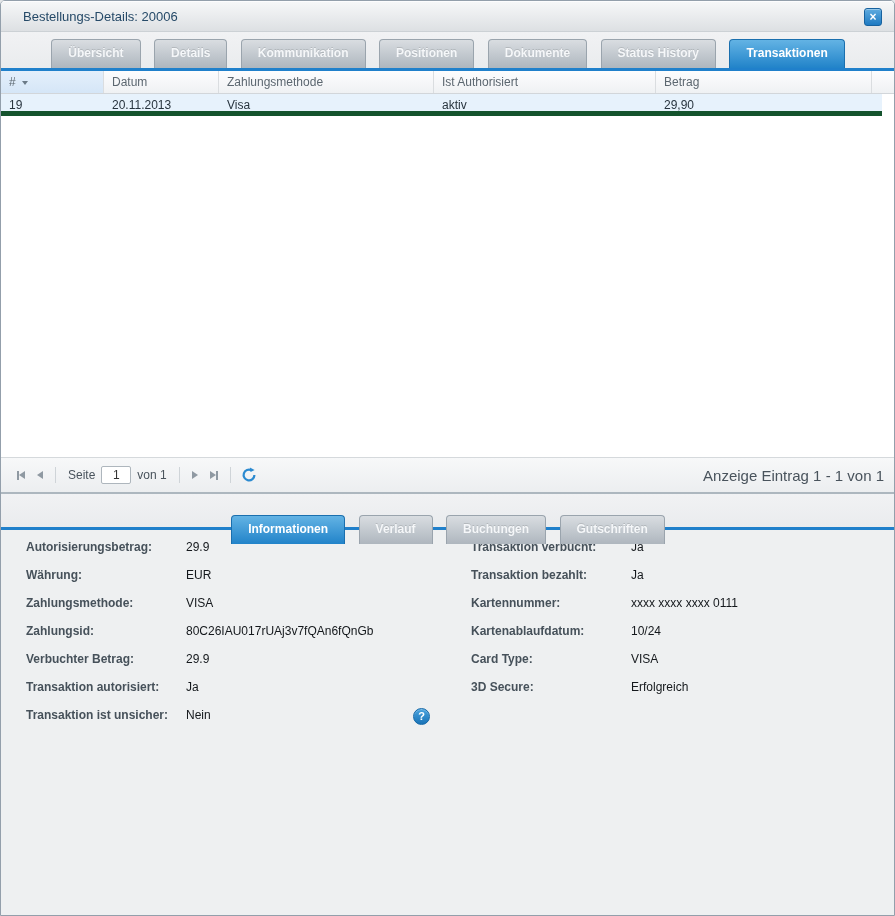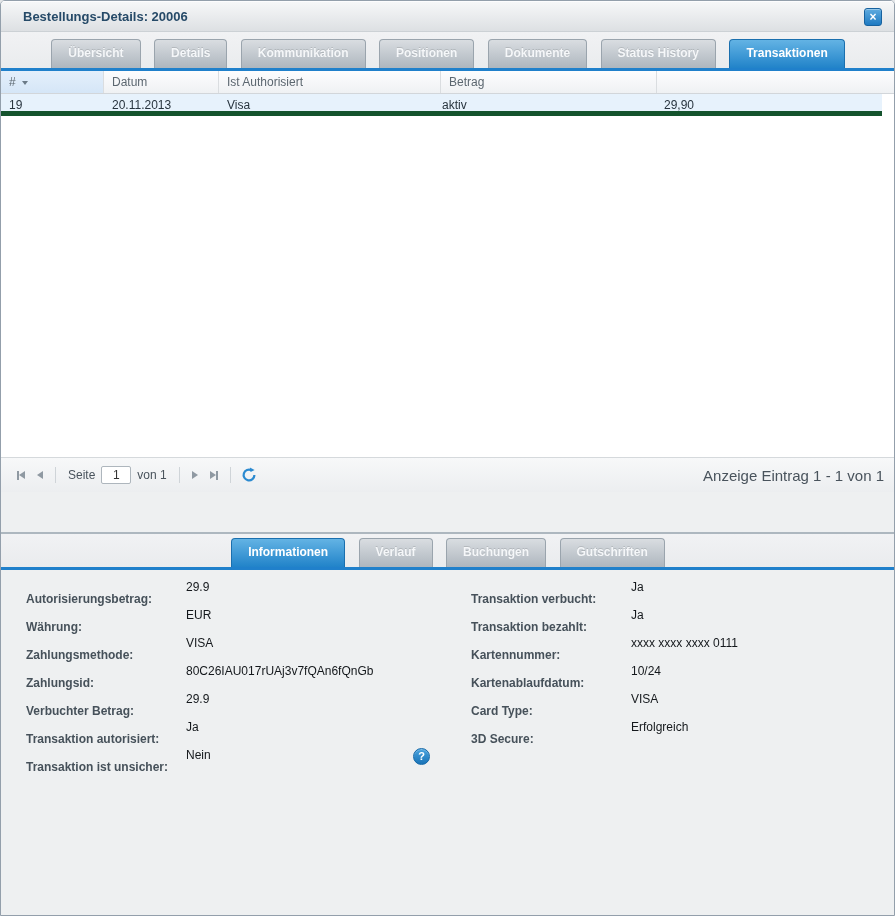--- a/index.html
+++ b/index.html
@@ -15,37 +15,37 @@
 
   
   .titlebar {
     height:31px; flex:0 0 31px; position:relative;
     background:linear-gradient(#f7f8f9,#dde0e3);
     border-bottom:1px solid #ccd1d5;
     box-shadow: inset 0 1px 0 #fdfdfe;
   }
   .titlebar .title {
     position:absolute; left:22px; top:0; line-height:31px;
-    font-size:13px; font-weight:bold; color:#264a68;
+    font-size:13px; font-weight:normal; color:#264a68;
   }
   .close-btn {
     position:absolute; right:12px; top:7px; width:18px; height:18px;
     border-radius:3px; border:1px solid #17629f;
     background:linear-gradient(#5fabdf,#1e7ac2);
     color:#fff; font-size:12px; font-weight:bold; text-align:center; line-height:16px;
     cursor:pointer; box-shadow: inset 0 1px 0 rgba(255,255,255,.35);
   }
 
   
   .tabstrip {
     position:relative; background:linear-gradient(#f1f2f4,#e9ebed);
     padding:7px 0 0 10px; white-space:nowrap;text-align:center;
   }
   .tabstrip-1 { height:39px; flex:0 0 39px; }
-  .tabstrip-2 { height:38px; flex:0 0 38px; border-top:2px solid #adb7bf; padding-top:4px;margin-top:40px; }
+  .tabstrip-2 { height:38px; flex:0 0 38px; border-top:2px solid #adb7bf; padding-top:21px; }
   .blue-line { position:absolute; left:0; right:0; bottom:0; height:3px; background:#2080cb; }
   .tab {
     display:inline-block; height:29px; line-height:27px; padding:0 16px;
     margin-right:9px; border-radius:4px 4px 0 0;
     font-size:12px; font-weight:bold; cursor:pointer;
     position:relative; z-index:1; vertical-align:bottom;
   }
   .tab.gray {
     background:linear-gradient(#d9dde1,#aeb6be);
     border:1px solid #9aa4ad; border-bottom:none;
@@ -97,21 +97,21 @@
   }
   .refresh-btn { display:flex; align-items:center; padding:0 4px; cursor:pointer; }
   .pg-display { margin-left:auto; color:#49535c; font-size:15px; }
 
   
   .detail-panel { flex:1; background:#eef0f1; position:relative; padding-top:3px; }
   .detail-cols { display:flex; }
   .dcol-left { width:447px; padding-left:25px; }
   .dcol-right { flex:1; padding-left:23px; }
   .drow { display:flex; height:28px; line-height:28px; }
-  .dlabel { width:160px; font-size:12px; font-weight:bold; color:#46515a;margin-top:12px; }
+  .dlabel { width:160px; font-size:12px; font-weight:bold; color:#46515a; }
   .dvalue { font-size:12px; color:#14181c; }
   .help-icon {
     position:absolute; left:412px; top:178px; width:17px; height:17px;
     border-radius:50%; border:1px solid #1468a8;
     background:linear-gradient(#49a3de,#1a74b8);
     color:#fff; font-size:11px; font-weight:bold; text-align:center; line-height:15px;
     cursor:pointer; box-shadow: inset 0 1px 0 rgba(255,255,255,.3);
   }
 </style>
 </head>
@@ -134,20 +134,21 @@
     <div class="tab active">Transaktionen</div>
     <div class="blue-line"></div>
   </div>
 
   <div class="grid-section">
     <div class="grid-header">
       <div class="hcell sorted c0">
         <span>#</span><span class="sort-arrow"></span>
       </div>
       <div class="hcell c1">Datum</div>
+      <div class="hcell c2">Zahlungsmethode</div>
       <div class="hcell c3">Ist Authorisiert</div>
       <div class="hcell c4">Betrag</div>
       <div class="hcell hfill"></div>
     </div>
     <div class="grid-row">
       <div class="cell c0">19</div>
       <div class="cell c1">20.11.2013 11:06:11</div>
       <div class="cell c2">Visa</div>
       <div class="cell c3">aktiv</div>
       <div class="cell c4">29,90</div>

